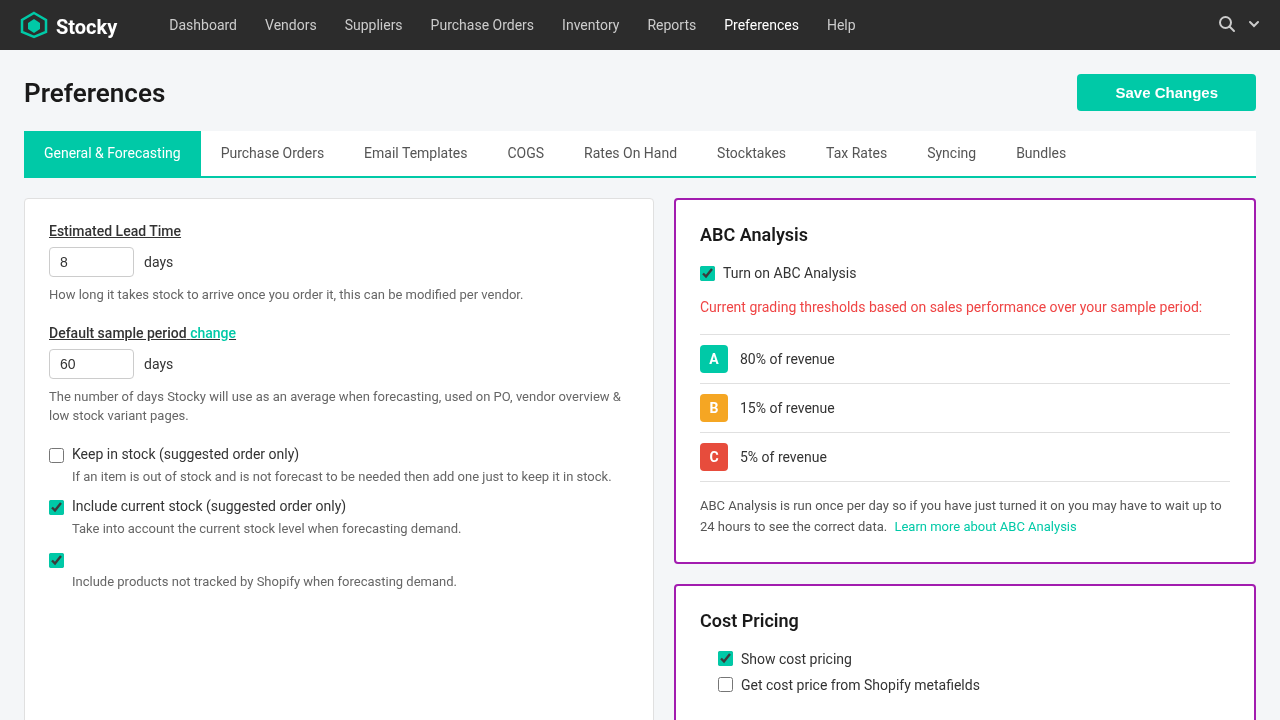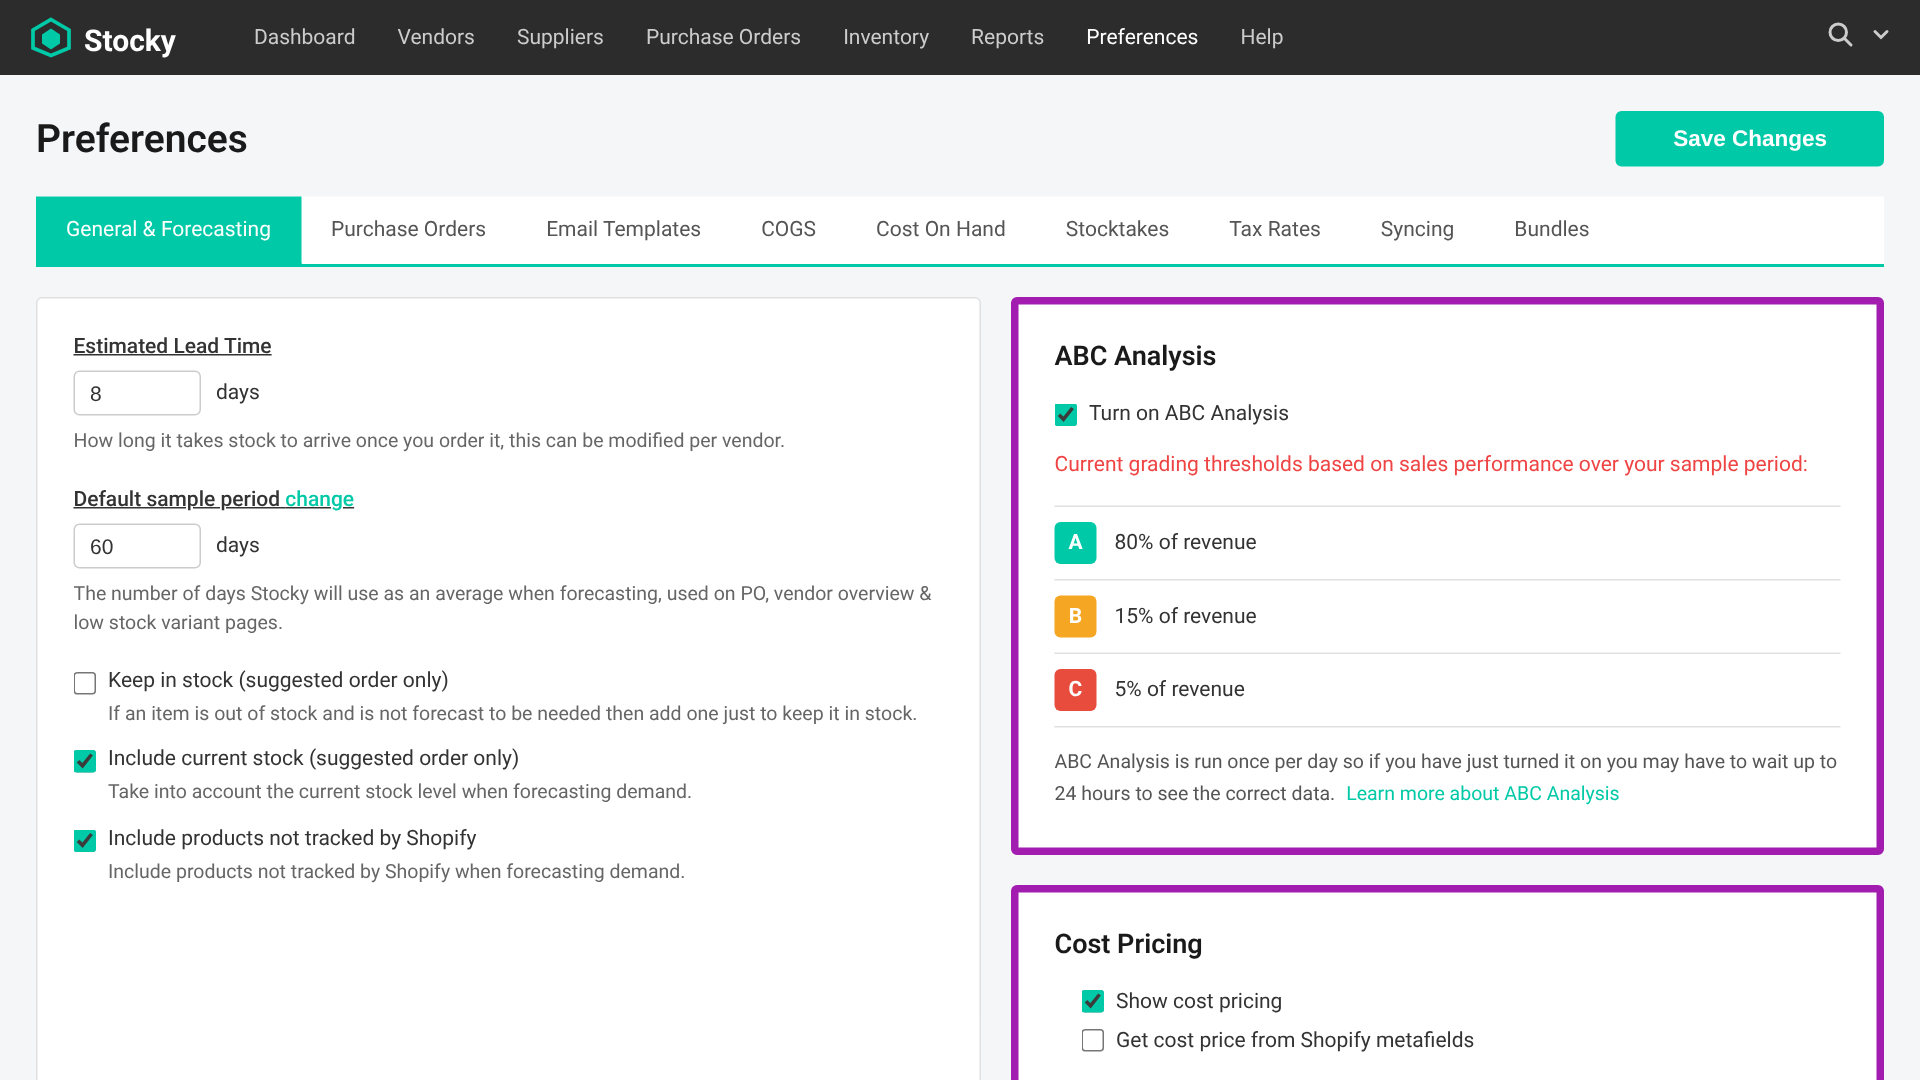--- a/index.html
+++ b/index.html
@@ -25,21 +25,21 @@
 
     
     .tabs { display: flex; border-bottom: 2px solid #00c9a7; background: white; margin-bottom: 0; }
     .tab { padding: 14px 20px; font-size: 14px; cursor: pointer; color: #555; white-space: nowrap; border-bottom: 3px solid transparent; margin-bottom: -2px; }
     .tab.active { background: #00c9a7; color: white; border-bottom: 3px solid #00c9a7; }
 
     
     .content { display: flex; gap: 20px; padding-top: 20px; }
     .panel-left { flex: 0 0 630px; background: white; border: 1px solid #e0e0e0; border-radius: 4px; padding: 24px; }
     .panel-right { flex: 1; display: flex; flex-direction: column; gap: 20px; }
-    .panel-card { background: white; border: 5px solid #a21caf; border-radius: 4px; padding: 24px; }
+    .panel-card { background: white; border: 2px solid #a21caf; border-radius: 4px; padding: 24px; }
 
     
     .section-title { font-size: 18px; font-weight: 600; color: #1a1a1a; margin-bottom: 20px; }
 
     
     .form-group { margin-bottom: 20px; }
     .form-label { display: block; font-size: 14px; font-weight: 500; color: #333; margin-bottom: 8px; text-decoration: underline; }
     .form-label .link { color: #00c9a7; text-decoration: none; cursor: pointer; }
     .input-row { display: flex; align-items: center; gap: 10px; margin-bottom: 8px; }
     .form-input { width: 85px; border: 1px solid #ccc; border-radius: 4px; padding: 6px 10px; font-size: 14px; color: #333; }
@@ -110,21 +110,21 @@
   <div class="page-header">
     <h1 class="page-title">Preferences</h1>
     <button class="save-btn">Save Changes</button>
   </div>
 
   <div class="tabs">
     <div class="tab active">General &amp; Forecasting</div>
     <div class="tab">Purchase Orders</div>
     <div class="tab">Email Templates</div>
     <div class="tab">COGS</div>
-    <div class="tab">Cost On Hand</div>
+    <div class="tab">Rates On Hand</div>
     <div class="tab">Stocktakes</div>
     <div class="tab">Tax Rates</div>
     <div class="tab">Syncing</div>
     <div class="tab">Bundles</div>
   </div>
 
   <div class="content">
 
     <div class="panel-left">
 
@@ -161,21 +161,20 @@
         <label class="checkbox-label">
           <input type="checkbox" checked="" style="">
           <span>Include current stock (suggested order only)</span>
         </label>
         <p class="checkbox-hint">Take into account the current stock level when forecasting demand.</p>
       </div>
 
       <div class="checkbox-group">
         <label class="checkbox-label">
           <input type="checkbox" checked="" style="">
-          <span>Include products not tracked by Shopify</span>
         </label>
         <p class="checkbox-hint">Include products not tracked by Shopify when forecasting demand.</p>
       </div>
     </div>
 
     <div class="panel-right">
 
       <div class="panel-card">
         <h2 class="section-title">ABC Analysis</h2>
         <div class="abc-header">

